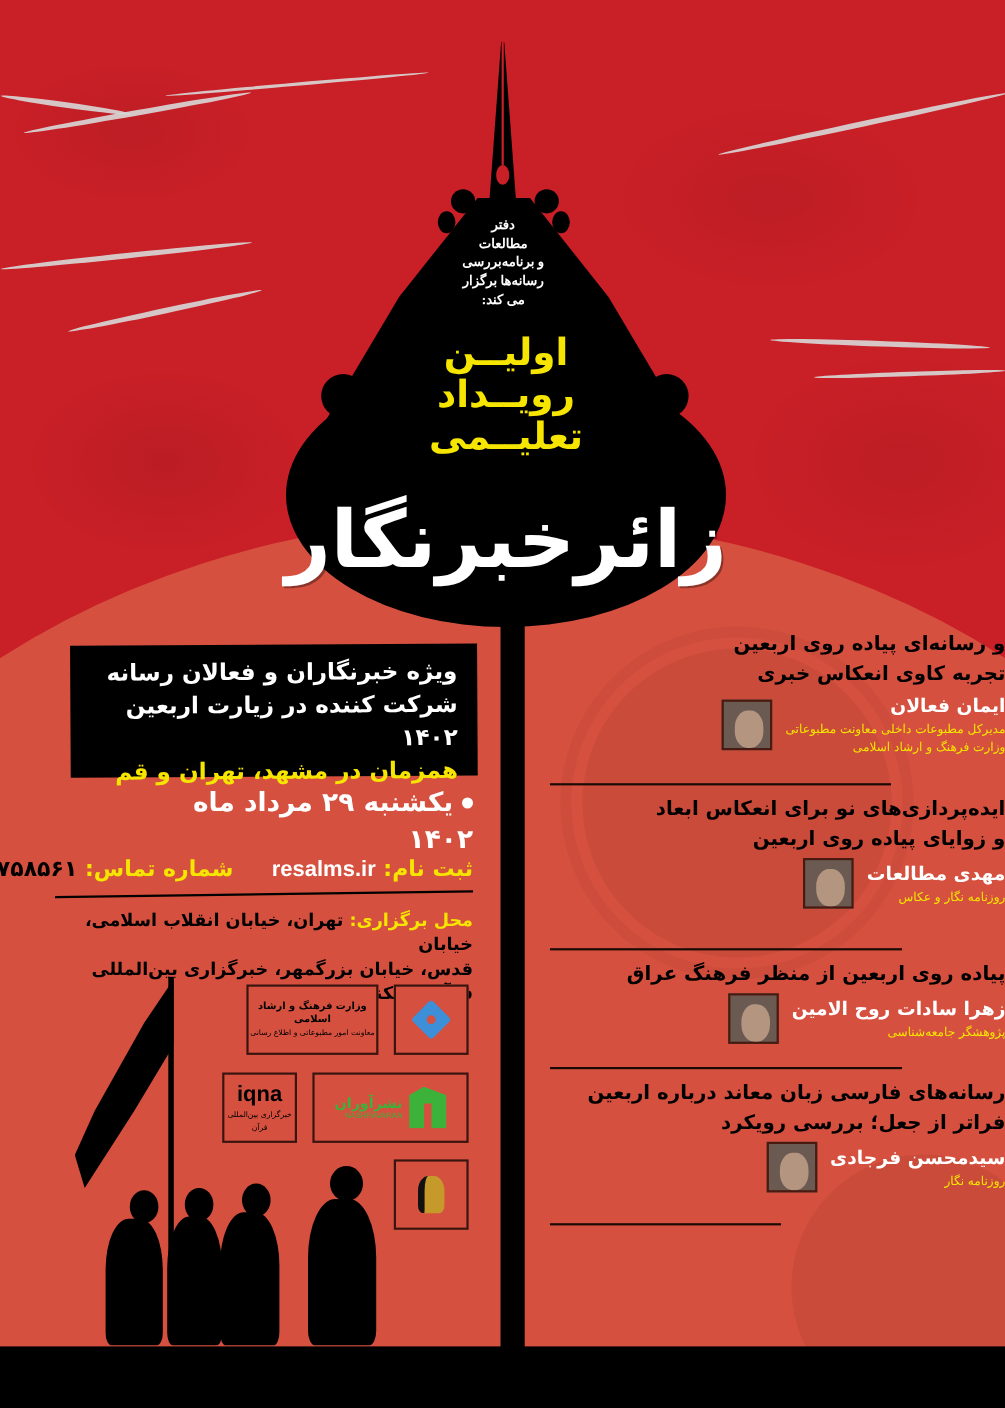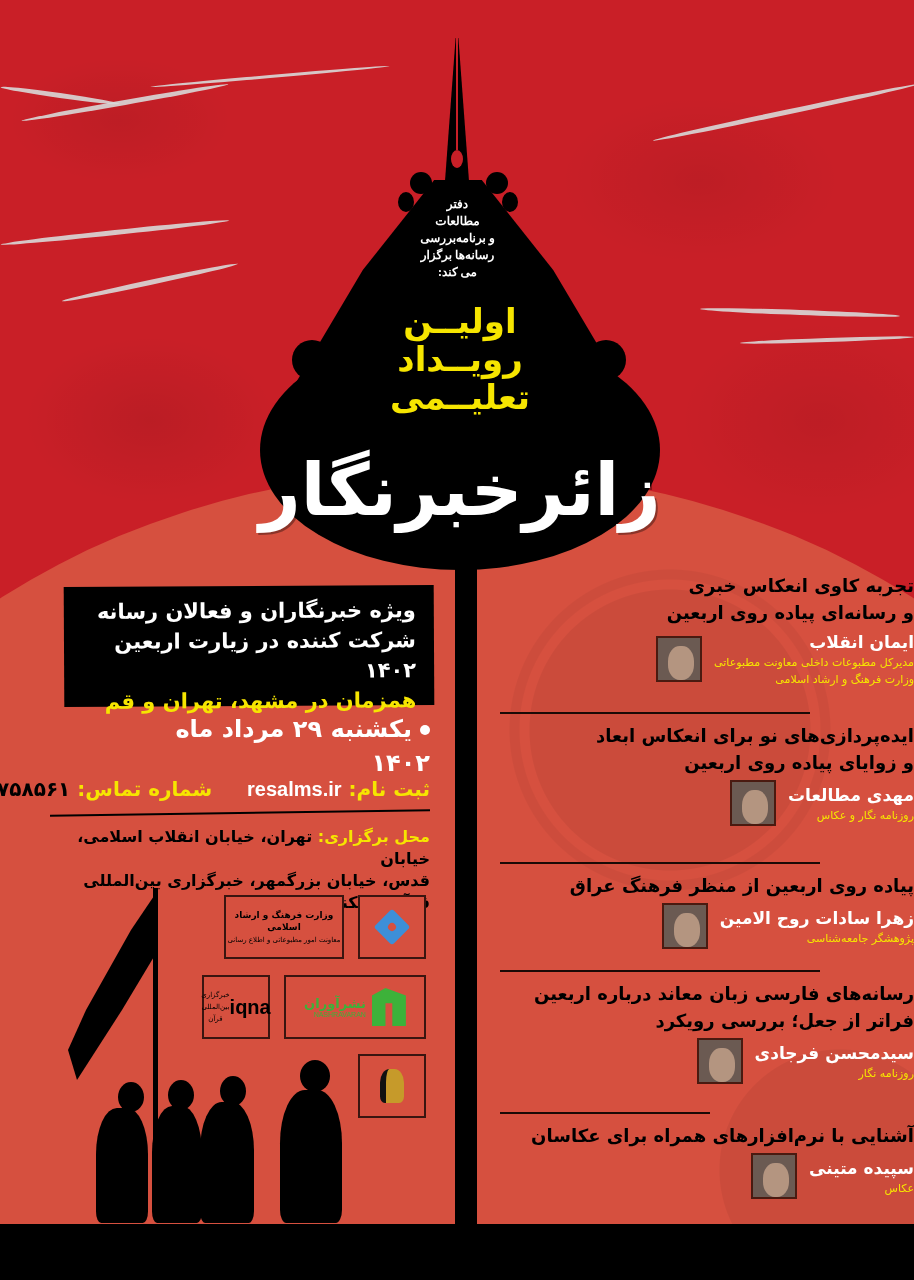--- a/index.html
+++ b/index.html
@@ -151,21 +151,21 @@
   </div>
 
   <div class="logo" style="left:224px;top:895px;width:120px;height:64px;">
     <span><b>وزارت فرهنگ و ارشاد اسلامی</b><br><span style="font-size:7px;">معاونت امور مطبوعاتی و اطلاع رسانی</span></span>
   </div>
   <div class="logo" style="left:358px;top:895px;width:68px;height:64px;">
     <div style="width:26px;height:26px;background:#3d8fd8;transform:rotate(45deg);border-radius:3px;position:relative;">
       <div style="position:absolute;left:9px;top:9px;width:8px;height:8px;border-radius:50%;background:#d6503f;"></div>
     </div>
   </div>
-  <div class="logo" style="left:202px;top:975px;width:68px;height:64px;">
+  <div class="logo" style="left:202px;top:975px;width:68px;height:64px;flex-direction:column;">
     <b style="font-family:'Liberation Sans',sans-serif;font-size:20px;color:#000;">iqna</b>
     <span style="font-size:7px;">خبرگزاری بین‌المللی قرآن</span>
   </div>
   <div class="logo" style="left:284px;top:975px;width:142px;height:64px;gap:6px;">
     <div style="width:34px;height:38px;background:#3db23a;clip-path:polygon(0 20%,40% 0,100% 20%,100% 100%,60% 100%,60% 40%,40% 40%,40% 100%,0 100%);"></div>
     <div style="text-align:right;">
       <div style="color:#3db23a;font-size:13px;font-weight:bold;">نشرآوران</div>
       <div style="color:#3db23a;font-size:7px;font-family:'Liberation Sans',sans-serif;">NASHRAVARAN</div>
     </div>
   </div>
@@ -178,28 +178,28 @@
   <div class="head" style="left:118px;top:1082px;width:26px;height:30px;"></div>
   <div class="walker" style="left:96px;top:1108px;width:52px;height:115px;"></div>
   <div class="head" style="left:168px;top:1080px;width:26px;height:30px;"></div>
   <div class="walker" style="left:152px;top:1106px;width:50px;height:117px;"></div>
   <div class="head" style="left:220px;top:1076px;width:26px;height:30px;"></div>
   <div class="walker" style="left:200px;top:1102px;width:54px;height:121px;"></div>
   <div class="head" style="left:300px;top:1060px;width:30px;height:32px;"></div>
   <div class="walker" style="left:280px;top:1090px;width:62px;height:133px;"></div>
 
   <div class="talk" style="left:488px;top:572px;width:346px;">
+    <div class="t">و رسانه‌ای پیاده روی اربعین</div>
     <div class="t">تجربه کاوی انعکاس خبری</div>
-    <div class="t">و رسانه‌ای پیاده روی اربعین</div>
-    <div class="sp">
-      <div class="photo">
-          <div class="face"></div>
-        </div>
-      <div class="info">
-        <div class="n">ایمان انقلاب</div>
+    <div class="sp">
+      <div class="photo">
+          <div class="face"></div>
+        </div>
+      <div class="info">
+        <div class="n">ایمان فعالان</div>
         <div class="r">مدیرکل مطبوعات داخلی معاونت مطبوعاتی</div>
         <div class="r">وزارت فرهنگ و ارشاد اسلامی</div>
       </div>
     </div>
   </div>
   <div class="sep" style="left:500px;top:712px;width:310px;"></div>
 
   <div class="talk" style="left:488px;top:722px;width:346px;">
     <div class="t">ایده‌پردازی‌های نو برای انعکاس ابعاد</div>
     <div class="t">و زوایای پیاده روی اربعین</div>
@@ -237,27 +237,15 @@
           <div class="face"></div>
         </div>
       <div class="info">
         <div class="n">سیدمحسن فرجادی</div>
         <div class="r">روزنامه نگار</div>
       </div>
     </div>
   </div>
   <div class="sep" style="left:500px;top:1112px;width:210px;"></div>
 
-  <div class="talk" style="left:488px;top:1122px;width:346px;">
-    <div class="t">آشنایی با نرم‌افزارهای همراه برای عکاسان</div>
-    <div class="sp">
-      <div class="photo">
-          <div class="face"></div>
-        </div>
-      <div class="info">
-        <div class="n">سپیده متینی</div>
-        <div class="r">عکاس</div>
-      </div>
-    </div>
-  </div>
 
   <div class="bottom-bar"></div>
 </div>
 
 </body></html>

